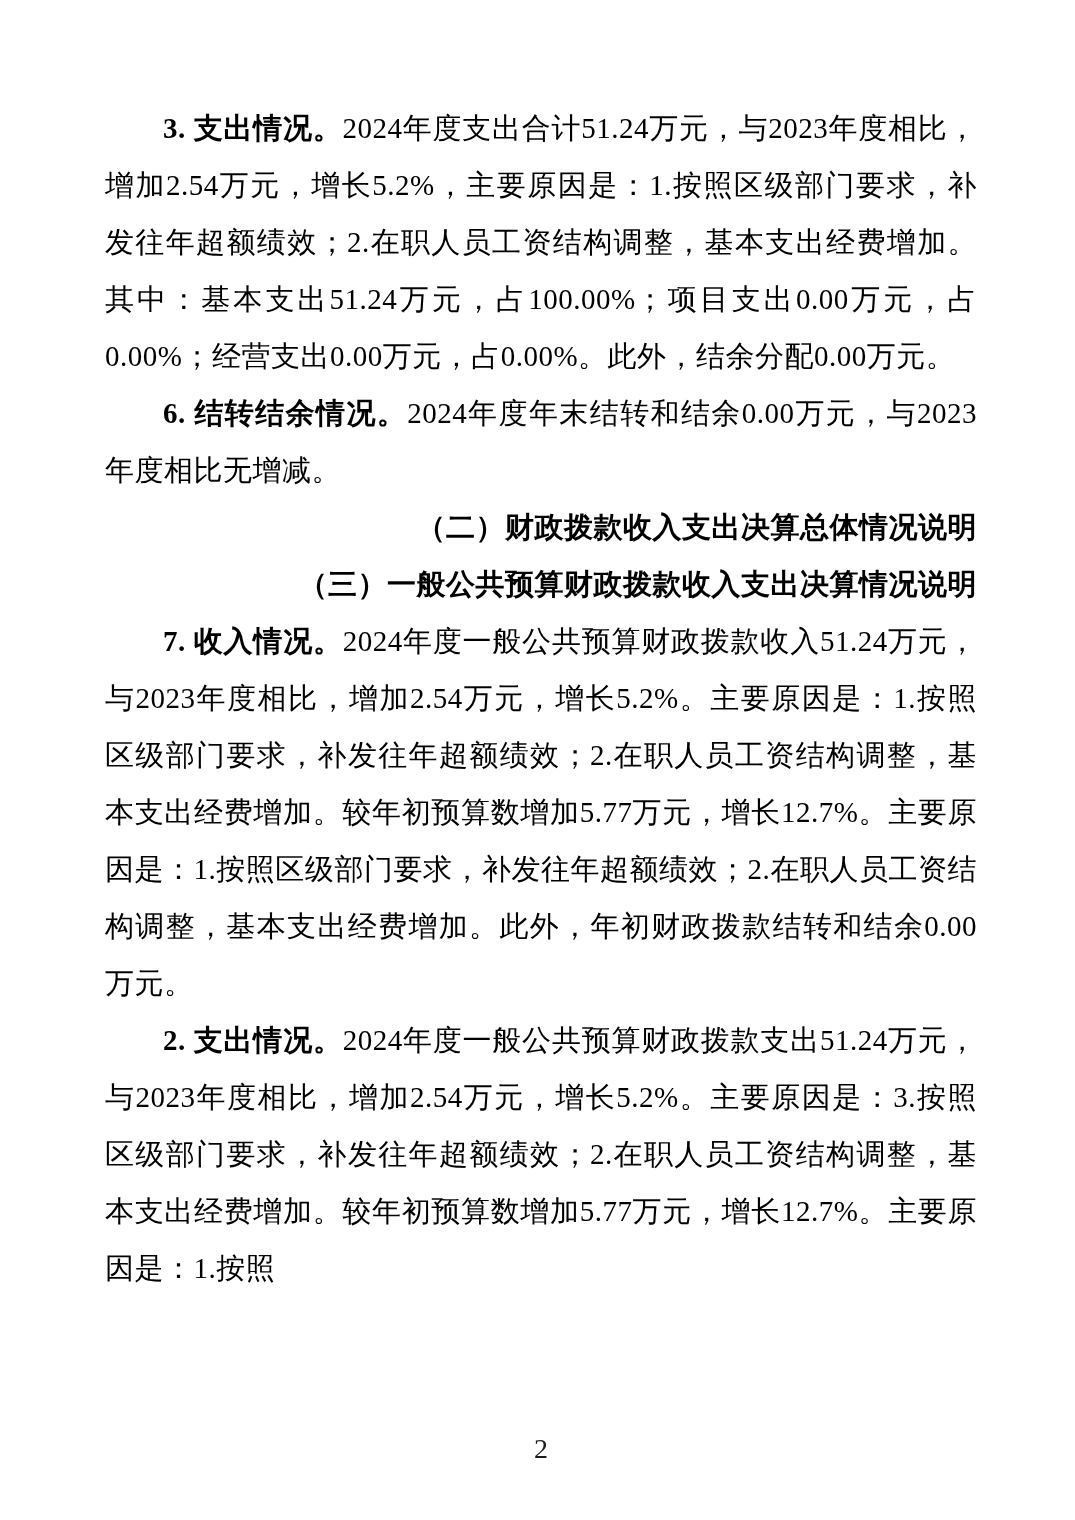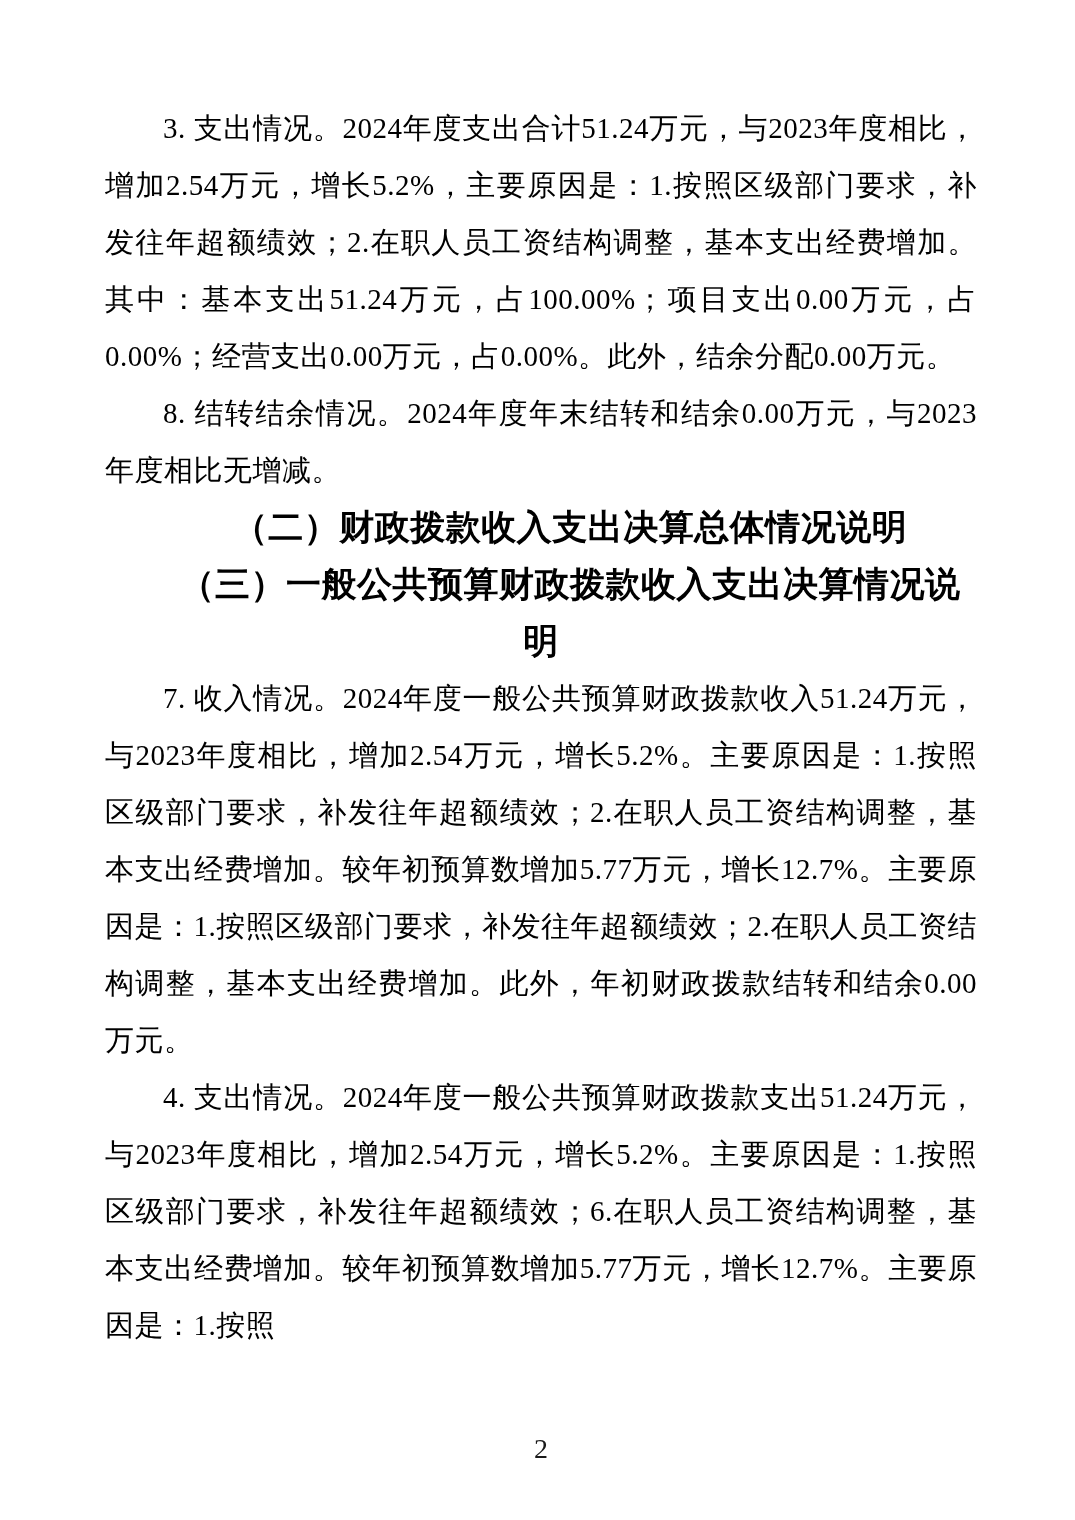--- a/index.html
+++ b/index.html
@@ -25,56 +25,56 @@
     line-height: 57px;
     text-align: justify;
     text-justify: inter-character;
     letter-spacing: 0.5px;
   }
   .para {
     margin: 0;
     text-indent: 58px;
   }
   .lead {
-    font-weight: normal;
+    font-weight: bold;
   }
   .heading {
     margin: 0;
     text-indent: 58px;
-    font-size: 35px;
+    font-size: 29px;
     font-weight: bold;
     line-height: 57px;
-    text-align: center;
+    text-align: right;
   }
   .page-number {
     position: absolute;
     left: 105px;
     top: 1434px;
     width: 872px;
     text-align: center;
     font-size: 28px;
     line-height: 30px;
     color: #1a1a1a;
   }
 </style>
 </head>
 <body>
 
 <div class="page">
   <div class="content">
 
     <p class="para"><span class="lead">3. 支出情况。</span><span>2024年度支出合计51.24万元，与2023年度相比，增加2.54万元，增长5.2%，主要原因是：1.按照区级部门要求，补发往年超额绩效；2.在职人员工资结构调整，基本支出经费增加。其中：基本支出51.24万元，占100.00%；项目支出0.00万元，占0.00%；经营支出0.00万元，占0.00%。此外，结余分配0.00万元。</span></p>
 
-    <p class="para"><span class="lead">8. 结转结余情况。</span><span>2024年度年末结转和结余0.00万元，与2023年度相比无增减。</span></p>
+    <p class="para"><span class="lead">6. 结转结余情况。</span><span>2024年度年末结转和结余0.00万元，与2023年度相比无增减。</span></p>
 
     <h3 class="heading">（二）财政拨款收入支出决算总体情况说明</h3>
 
 
     <h3 class="heading">（三）一般公共预算财政拨款收入支出决算情况说明</h3>
 
     <p class="para"><span class="lead">7. 收入情况。</span><span>2024年度一般公共预算财政拨款收入51.24万元，与2023年度相比，增加2.54万元，增长5.2%。主要原因是：1.按照区级部门要求，补发往年超额绩效；2.在职人员工资结构调整，基本支出经费增加。较年初预算数增加5.77万元，增长12.7%。主要原因是：1.按照区级部门要求，补发往年超额绩效；2.在职人员工资结构调整，基本支出经费增加。此外，年初财政拨款结转和结余0.00万元。</span></p>
 
-    <p class="para"><span class="lead">4. 支出情况。</span><span>2024年度一般公共预算财政拨款支出51.24万元，与2023年度相比，增加2.54万元，增长5.2%。主要原因是：1.按照区级部门要求，补发往年超额绩效；6.在职人员工资结构调整，基本支出经费增加。较年初预算数增加5.77万元，增长12.7%。主要原因是：1.按照</span></p>
+    <p class="para"><span class="lead">2. 支出情况。</span><span>2024年度一般公共预算财政拨款支出51.24万元，与2023年度相比，增加2.54万元，增长5.2%。主要原因是：3.按照区级部门要求，补发往年超额绩效；2.在职人员工资结构调整，基本支出经费增加。较年初预算数增加5.77万元，增长12.7%。主要原因是：1.按照</span></p>
 
   </div>
 
   <div class="page-number">2</div>
 </div>
 
 </body></html>

